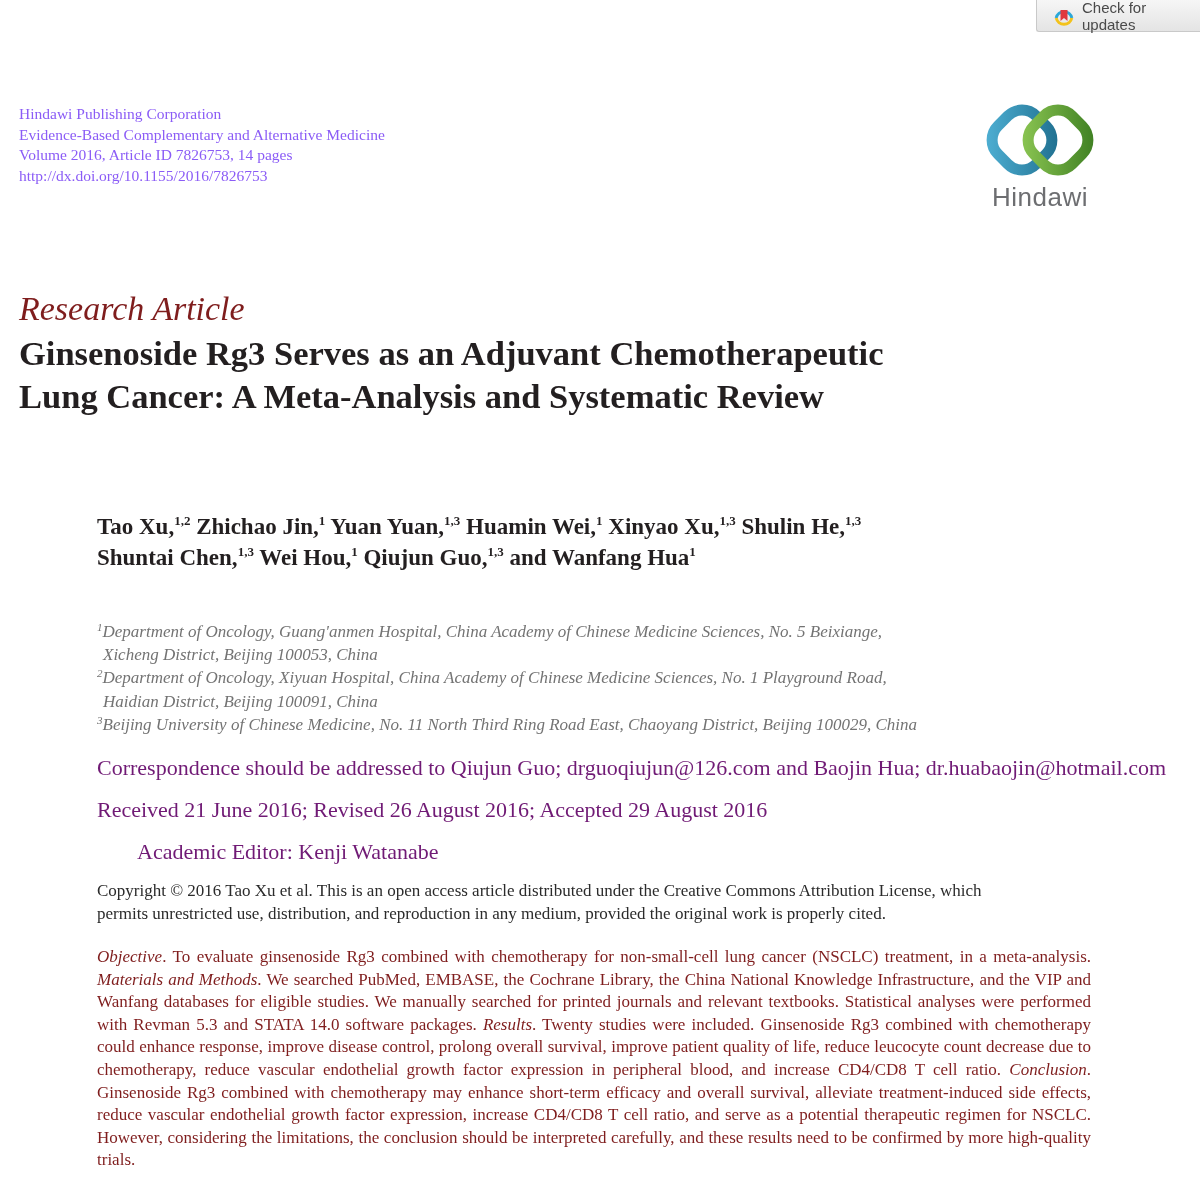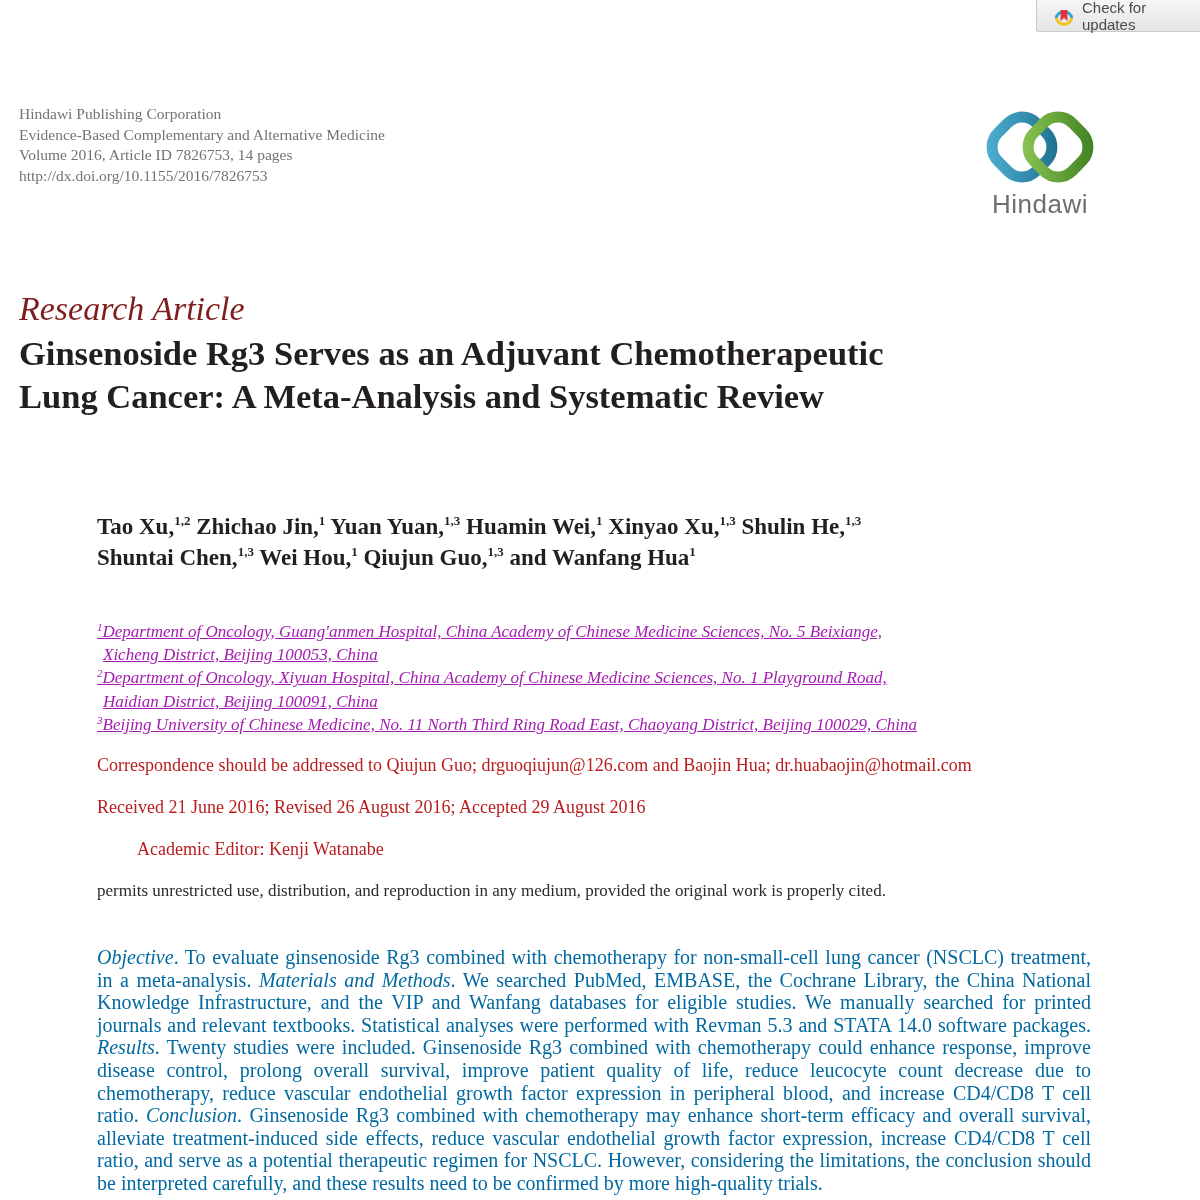--- a/index.html
+++ b/index.html
@@ -15,25 +15,25 @@
     background: linear-gradient(#f6f6f6, #e4e4e4);
     border: 1px solid #c9c9c9; border-top: none; border-right: none;
     border-bottom-left-radius: 3px;
     display: flex; align-items: center; padding-left: 16px; gap: 7px;
     font-family: "Liberation Sans", "DejaVu Sans", sans-serif;
     font-size: 15px; color: #4a4a4a; cursor: pointer;
   }
   .cu-icon { width: 22px; height: 22px; flex: none; }
   .journal-info {
     position: absolute; left: 19px; top: 104px;
-    font-size: 15.5px; line-height: 20.5px; color: #737373;
+    font-size: 15.5px; line-height: 20.5px; color: #8b5cf6;
   }
   .journal-info div { white-space: nowrap; }
   .logo {
-    position: absolute; left: 980px; top: 103px; width: 120px; height: 116px;
+    position: absolute; left: 980px; top: 96px; width: 120px; height: 116px;
   }
   .logo-text {
     position: absolute; left: 0; top: 86px; width: 120px; text-align: center;
     font-family: "Liberation Sans", "DejaVu Sans", sans-serif;
     font-size: 26px; color: #6d6e71; letter-spacing: 0.5px;
   }
   .article-type {
     position: absolute; left: 19px; top: 290px;
     font-style: italic; font-size: 34px; color: #7f1d1d; white-space: nowrap;
   }
@@ -43,36 +43,36 @@
   }
   .title div { white-space: nowrap; }
   .authors {
     position: absolute; left: 97px; top: 511px; width: 1000px;
     font-weight: bold; font-size: 23px; line-height: 31px;
   }
   .authors div { white-space: nowrap; }
   .authors sup { font-size: 13px; vertical-align: 9px; line-height: 0; }
   .affiliations {
     position: absolute; left: 97px; top: 620px; width: 1000px;
-    font-style: italic; font-size: 17px; line-height: 23.2px; color: #a21caf; text-decoration: underline;
+    font-style: italic; font-size: 17px; line-height: 23.2px; color: #737373;
   }
   .affiliations .aff-line { white-space: nowrap; }
   .affiliations .cont { padding-left: 6px; }
   .affiliations sup { font-size: 11px; vertical-align: 6px; line-height: 0; }
   .meta-line {
-    position: absolute; left: 97px; font-size: 18px; color: #b91c1c; white-space: nowrap;
+    position: absolute; left: 97px; font-size: 22px; color: #701a75; white-space: nowrap;
   }
   .copyright {
     position: absolute; left: 97px; top: 880px; width: 995px;
     font-size: 17px; line-height: 22.5px; color: #2b2b2b;
   }
   .copyright div { white-space: nowrap; }
   .abstract {
     position: absolute; left: 97px; top: 946px; width: 994px;
-    font-size: 20px; line-height: 22.6px; color: #0369a1;
+    font-size: 17px; line-height: 22.6px; color: #7f1d1d;
     text-align: justify;
   }
   .abstract i { font-style: italic; }
 </style>
 </head>
 <body>
 
 <div class="check-updates">
   <svg class="cu-icon" viewBox="0 0 22 22">
     <path d="M3.2 13 A8 8 0 0 1 18.8 13" fill="none" stroke="#2aa7d8" stroke-width="3"></path>
@@ -144,16 +144,17 @@
   <div class="aff-line"><sup>2</sup><span>Department of Oncology, Xiyuan Hospital, China Academy of Chinese Medicine Sciences, No. 1 Playground Road,</span></div>
   <div class="aff-line cont">Haidian District, Beijing 100091, China</div>
   <div class="aff-line"><sup>3</sup><span>Beijing University of Chinese Medicine, No. 11 North Third Ring Road East, Chaoyang District, Beijing 100029, China</span></div>
 </div>
 
 <div class="meta-line" style="top:755px;">Correspondence should be addressed to Qiujun Guo; drguoqiujun@126.com and Baojin Hua; dr.huabaojin@hotmail.com</div>
 <div class="meta-line" style="top:797px;">Received 21 June 2016; Revised 26 August 2016; Accepted 29 August 2016</div>
 <div class="meta-line" style="top:839px;margin-left:40px;">Academic Editor: Kenji Watanabe</div>
 
 <div class="copyright">
+  <div>Copyright © 2016 Tao Xu et al. This is an open access article distributed under the Creative Commons Attribution License, which</div>
   <div>permits unrestricted use, distribution, and reproduction in any medium, provided the original work is properly cited.</div>
 </div>
 
 <div class="abstract"><i>Objective</i><span>. To evaluate ginsenoside Rg3 combined with chemotherapy for non-small-cell lung cancer (NSCLC) treatment, in a meta-analysis. </span><i>Materials and Methods</i><span>. We searched PubMed, EMBASE, the Cochrane Library, the China National Knowledge Infrastructure, and the VIP and Wanfang databases for eligible studies. We manually searched for printed journals and relevant textbooks. Statistical analyses were performed with Revman 5.3 and STATA 14.0 software packages. </span><i>Results</i><span>. Twenty studies were included. Ginsenoside Rg3 combined with chemotherapy could enhance response, improve disease control, prolong overall survival, improve patient quality of life, reduce leucocyte count decrease due to chemotherapy, reduce vascular endothelial growth factor expression in peripheral blood, and increase CD4/CD8 T cell ratio. </span><i>Conclusion</i><span>. Ginsenoside Rg3 combined with chemotherapy may enhance short-term efficacy and overall survival, alleviate treatment-induced side effects, reduce vascular endothelial growth factor expression, increase CD4/CD8 T cell ratio, and serve as a potential therapeutic regimen for NSCLC. However, considering the limitations, the conclusion should be interpreted carefully, and these results need to be confirmed by more high-quality trials.</span></div>
 
 </body></html>

